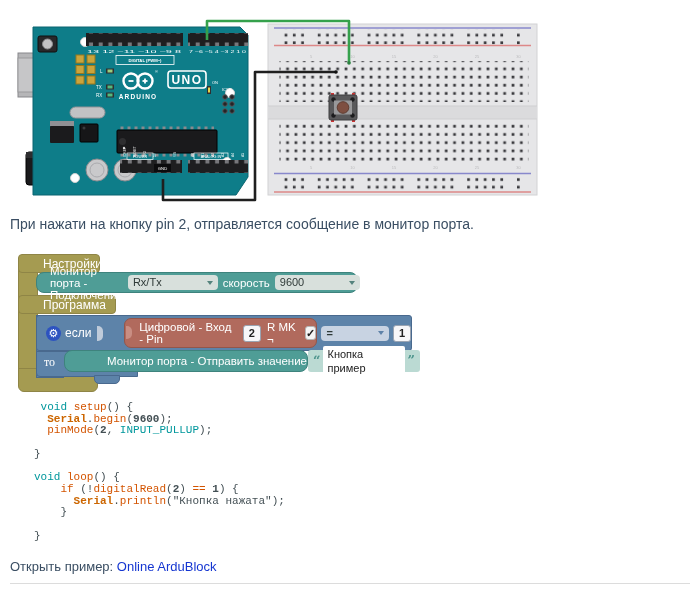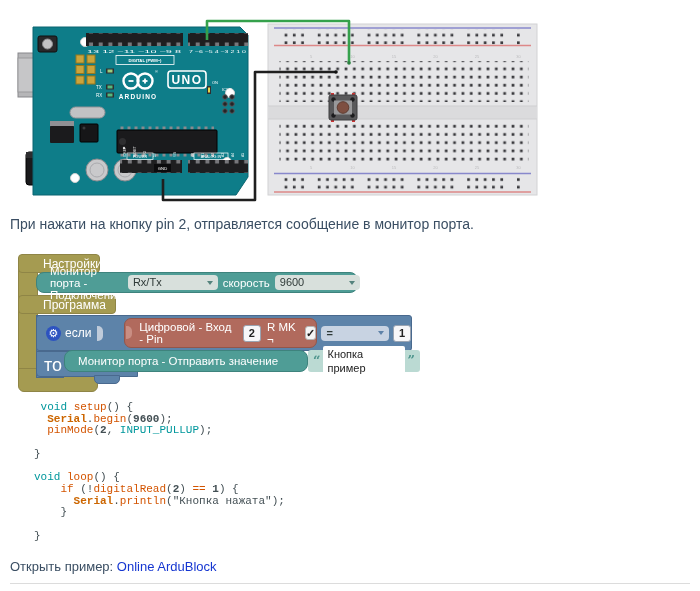--- a/index.html
+++ b/index.html
@@ -25,21 +25,21 @@
   .ab{left:18px;top:254px;width:420px;height:145px;font-size:11.5px;color:#fff;}
   .ab div,.ab span{box-sizing:border-box;}
   .ab-olive{background:#A59B51;border:1px solid #8F8546;}
   .ab-spine{position:absolute;left:0;top:10px;width:20px;height:120px;border-radius:3px;}
   .ab-foot{position:absolute;left:0;top:114px;width:80px;height:24px;border-radius:0 0 6px 6px;}
   .ab-head{position:absolute;left:0;width:82px;height:19px;border-radius:4px;line-height:18px;
            padding-left:24px;font-size:12px;z-index:3;}
   .ab-teal{position:absolute;background:#4F9D96;border:1px solid #3E837D;border-radius:8px;
            display:flex;align-items:center;gap:5px;z-index:4;}
   .ab-t1{left:18px;top:18px;width:322px;height:21px;padding-left:13px;}
-  .ab-t2{left:46px;top:96px;width:244px;height:22px;padding-left:13px;}
+  .ab-t2{left:46px;top:96px;width:244px;height:22px;padding-left:13px;justify-content:flex-end;}
   .ab-blue{background:#5D83A9;border:1px solid #49698E;}
   .ab-row1{position:absolute;left:18px;top:61px;width:376px;height:36px;border-radius:3px;z-index:2;
            display:flex;align-items:center;gap:4px;padding-left:9px;}
   .ab-bspine{position:absolute;left:18px;top:61px;width:28px;height:63px;z-index:1;}
   .ab-blip{position:absolute;left:18px;top:97px;width:102px;height:26px;border-radius:0 0 0 4px;z-index:1;}
   .ab-btab{position:absolute;left:76px;top:121px;width:26px;height:9px;border-radius:0 0 5px 5px;z-index:1;}
   .gear{width:15px;height:15px;border-radius:50%;background:#2D53C0;color:#fff;font-size:11px;
         line-height:15px;text-align:center;display:inline-block;flex:0 0 15px;}
   .ab-if{font-size:12px;margin-right:2px;}
   .bsock{width:8px;height:15px;background:#BFCBDA;border-radius:0 5px 5px 0;display:inline-block;}
@@ -50,21 +50,21 @@
   .inp{background:#F7F7F9;border:1px solid #9AA4B2;border-radius:3px;color:#222;font-weight:bold;
        font-size:11px;padding:1px 5px;line-height:13px;display:inline-block;}
   .chk{width:14px;height:14px;background:#F5F5F5;border:1px solid #B5B5B5;border-radius:3px;color:#1d1d1d;
        font-size:11px;font-weight:bold;line-height:13px;text-align:center;display:inline-block;}
   .chip{display:inline-flex;align-items:center;background:#D8E0DC;border-radius:4px;color:#2F3A38;
         font-size:11px;padding:1px 5px;line-height:13px;gap:41px;}
   .chip.eq{background:#C8D3E2;font-weight:bold;}
   .tri{width:0;height:0;border-left:3.5px solid transparent;border-right:3.5px solid transparent;
        border-top:4.5px solid #55837D;display:inline-block;margin-left:4px;}
   .tri-blue{border-top-color:#5E82A8;}
-  .ab-then{position:absolute;left:26px;top:101px;z-index:3;font-size:18px;}
+  .ab-then{position:absolute;left:26px;top:101px;z-index:3;font-size:12px;font-family:Liberation Serif, serif;}
   .ab-str{position:absolute;left:290px;top:96px;width:112px;height:22px;background:#BBDAD3;
           border-radius:3px;display:flex;align-items:center;gap:3px;padding:0 5px;z-index:4;}
   .q{color:#4E958D;font-weight:bold;font-size:13px;font-family:"DejaVu Serif",serif;line-height:10px;}
   .sinp{background:#fff;border-radius:2px;color:#222;font-size:11px;padding:1px 4px;line-height:14px;}
 </style>
 </head>
 <body>
 
 <svg class="abs" style="left:0;top:0" width="700" height="215" viewBox="0 0 700 215">
   <defs>

